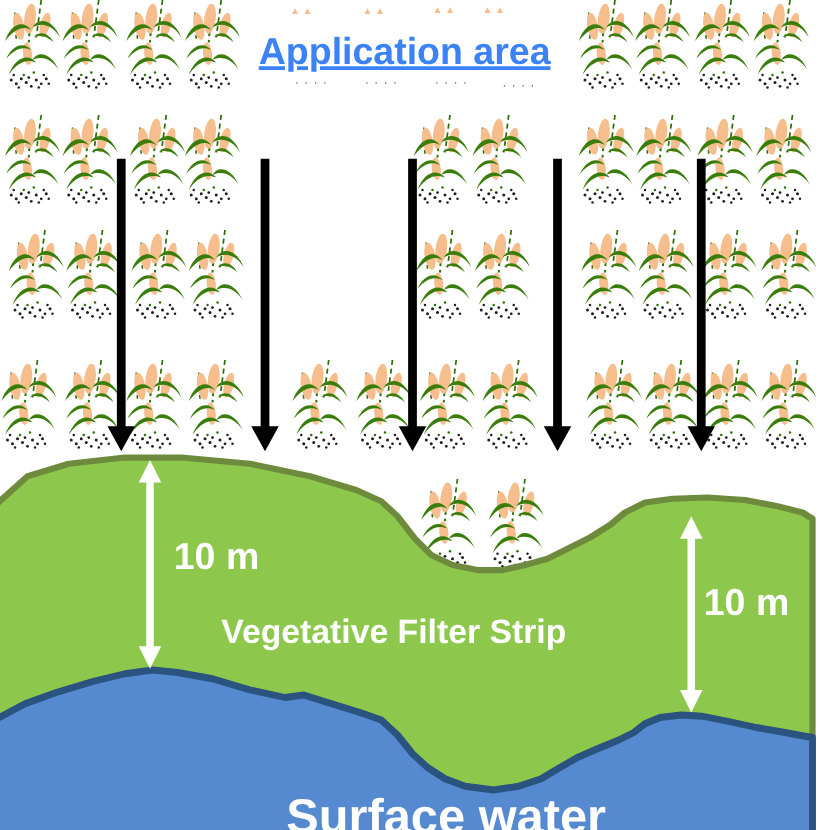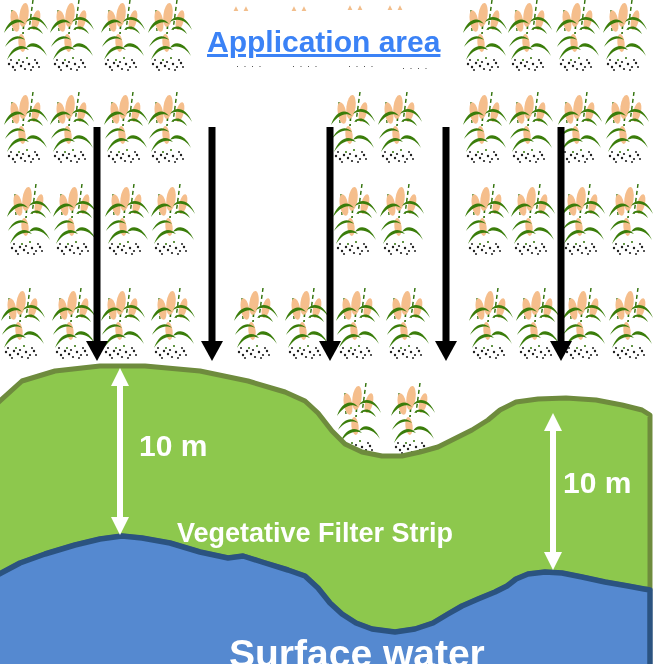--- a/index.html
+++ b/index.html
@@ -1,21 +1,21 @@
 <!DOCTYPE html>
 <html><head>
 <meta charset="utf-8">
 <style>
   html,body{margin:0;padding:0;background:#fff;}
   #stage{position:relative;width:656px;height:664px;background:#ffffff;overflow:hidden;
          font-family:"Liberation Sans", sans-serif;}
   #stage svg.layer{position:absolute;left:0;top:0;width:656px;height:664px;}
   .lbl{position:absolute;font-weight:bold;white-space:nowrap;line-height:1;}
   .lbl-title{left:207px;top:27px;font-size:30px;color:#3b82f6;letter-spacing:0px;text-decoration:underline;}
-  .lbl-vfs{left:177px;top:520px;font-size:27px;color:#ffffff;}
+  .lbl-vfs{left:177px;top:492px;font-size:27px;color:#ffffff;}
   .lbl-surface{left:229px;top:634px;font-size:39px;color:#ffffff;}
   .lbl-10m-left{left:139px;top:431px;font-size:30px;color:#ffffff;}
   .lbl-10m-right{left:563px;top:468px;font-size:30px;color:#ffffff;}
   .artifact{position:absolute;font-size:9px;color:#3a3a3a;letter-spacing:1px;line-height:1;}
   .artifact.ticks{color:#f2be8c;font-size:8px;letter-spacing:2px;}
   .z1{z-index:1}.z2{z-index:2}.z3{z-index:3}
   .lbl,.artifact{z-index:4}
 </style>
 </head>
 <body>

